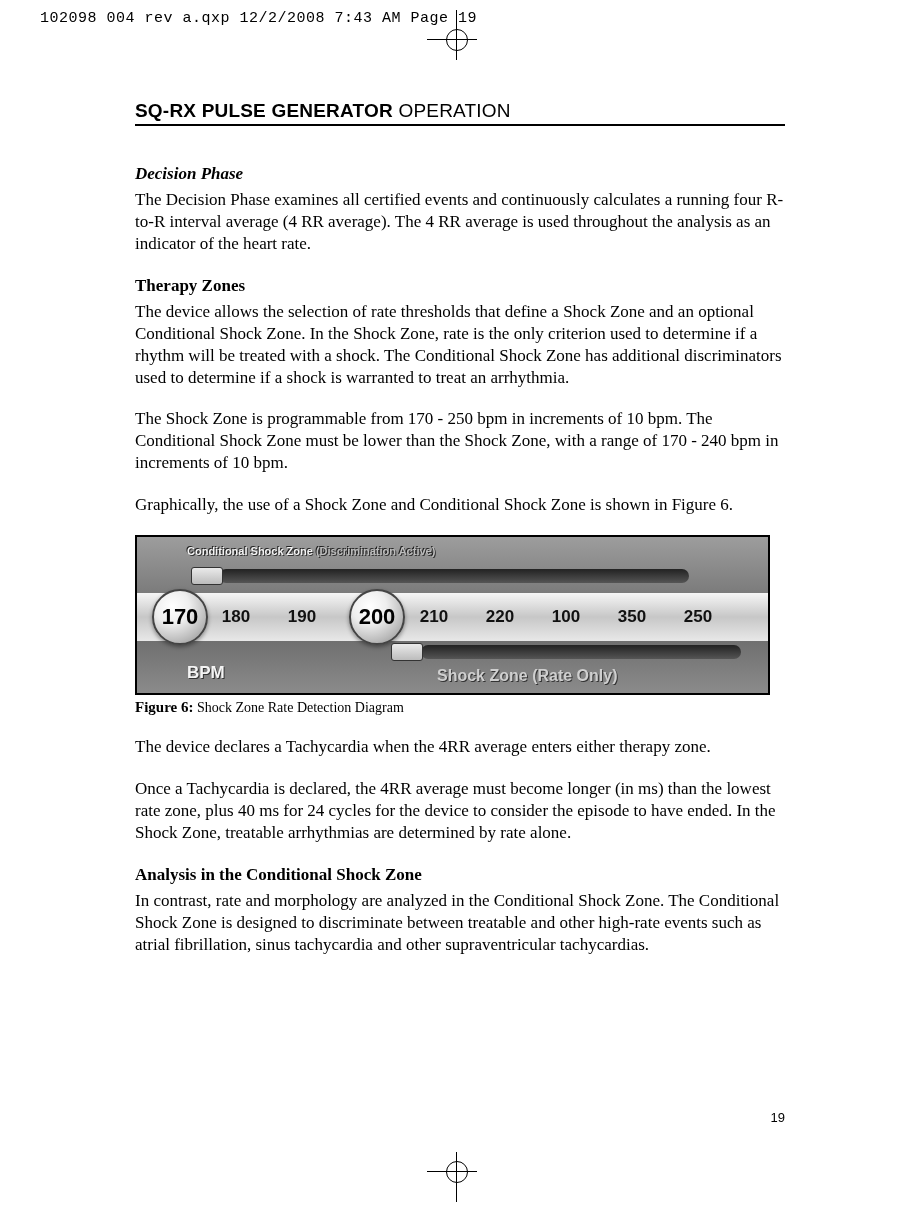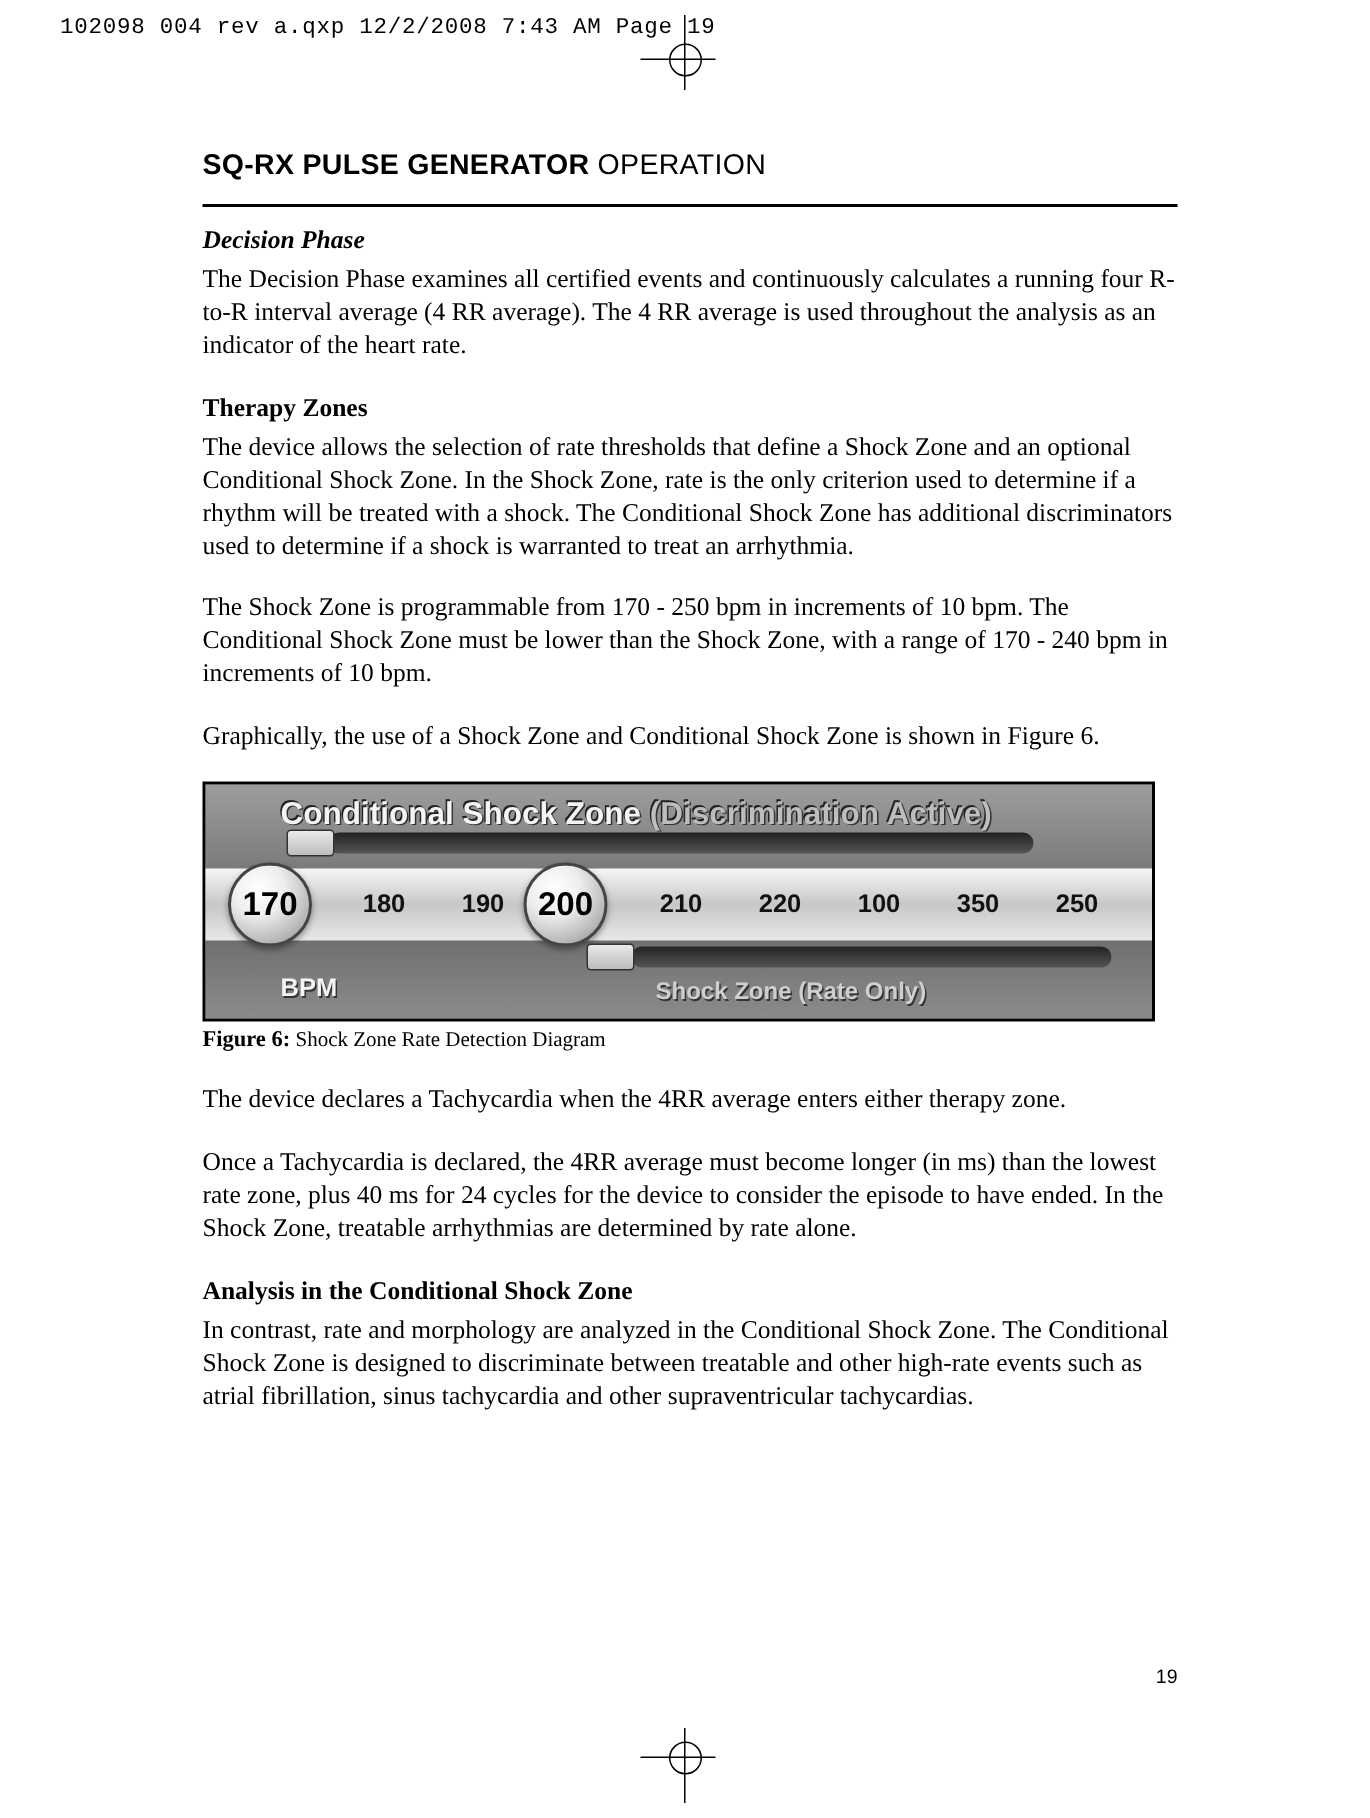--- a/index.html
+++ b/index.html
@@ -91,22 +91,22 @@
     border-radius: 50%;
   }
   .page {
     position: absolute;
     top: 100px;
     left: 135px;
     width: 650px;
   }
   .header-line {
     border-bottom: 2px solid #000;
-    padding-bottom: 14px;
-    margin-bottom: 12px;
+    padding-bottom: 2px;
+    margin-bottom: 38px;
     font-family: Arial, Helvetica, sans-serif;
     font-size: 19px;
     letter-spacing: 0.2px;
   }
   .header-line .bold {
     font-weight: 900;
   }
   .header-line .light {
     font-weight: 400;
   }
@@ -142,21 +142,21 @@
     box-sizing: border-box;
     position: relative;
     height: 160px;
   }
   .fig-row1 {
     position: absolute;
     top: 8px;
     left: 50px;
     font-family: Arial, sans-serif;
     font-weight: bold;
-    font-size: 21px;
+    font-size: 11px;
     color: #f4f4f4;
     text-shadow: 1px 1px 0 #333, -1px -1px 0 #222;
   }
   .fig-row1 .dim {
     color: #bdbdbd;
   }
   .slider-top {
     position: absolute;
     top: 32px;
     left: 82px;
@@ -182,21 +182,20 @@
     left: 0;
     width: 100%;
     height: 48px;
     background: linear-gradient(#f6f6f6,#c7c7c7 50%,#e8e8e8);
   }
   .ticks-inner {
     position: relative;
     height: 100%;
     display: flex;
     align-items: center;
-    padding-left: 20px;
   }
   .tick {
     font-family: Arial, sans-serif;
     color: #111;
     font-weight: 900;
     font-size: 17px;
     width: 66px;
     text-align: center;
   }
   .knob {

